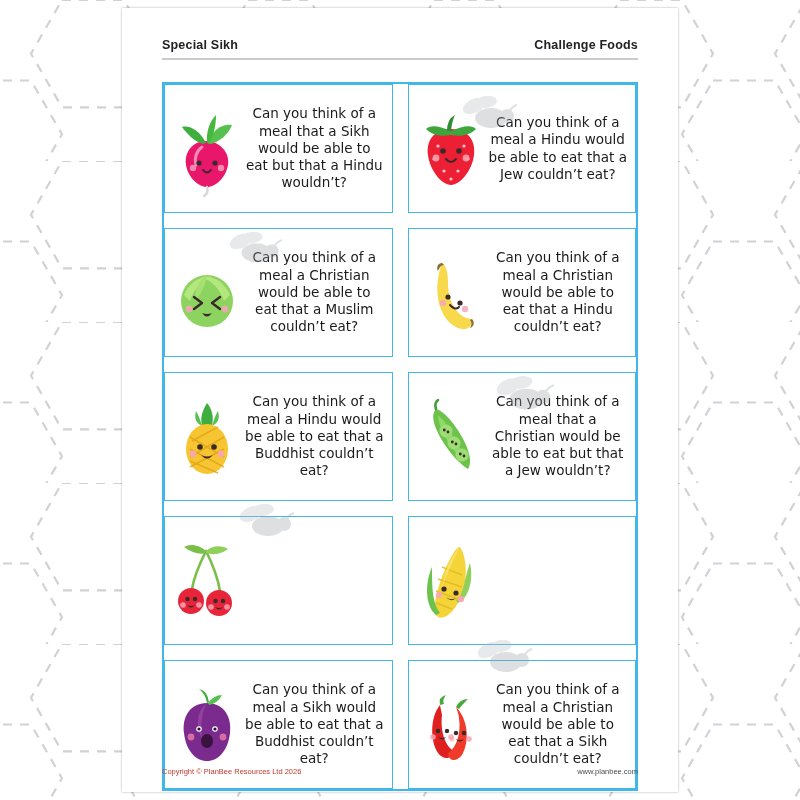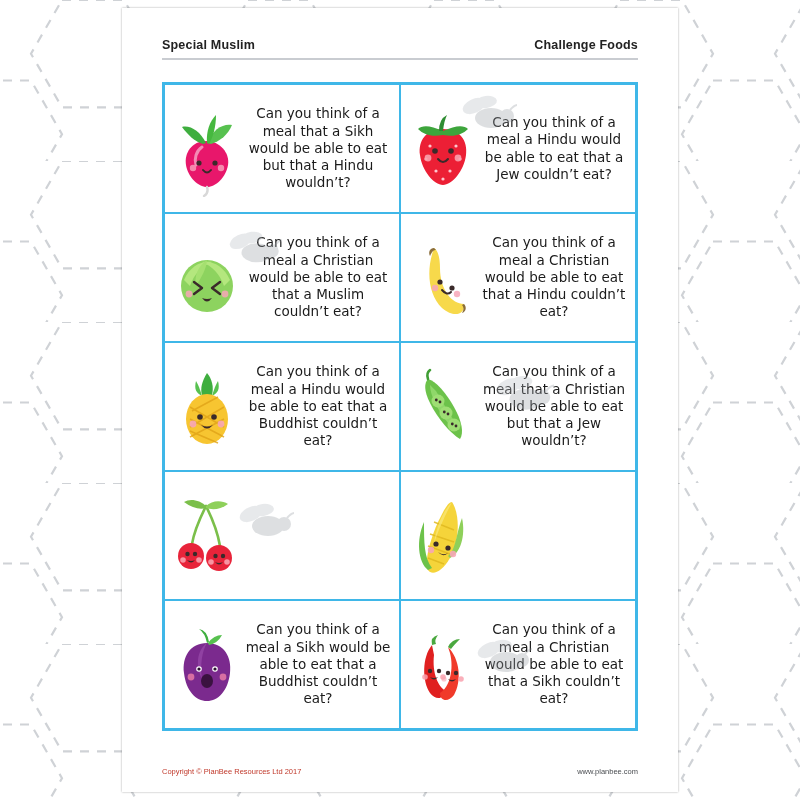--- a/index.html
+++ b/index.html
@@ -55,20 +55,21 @@
     font-weight: bold;
     color: #222;
     letter-spacing: 0.2px;
   }
   .cards-grid {
     display: grid;
     grid-template-columns: 1fr 1fr;
     grid-auto-rows: 129px;
     border: 2px solid #3fb7e8;
     box-sizing: border-box;
+    gap: 15px;
   }
   .card {
     border: 1px solid #3fb7e8;
     box-sizing: border-box;
     display: flex;
     align-items: center;
     gap: 2px;
     padding: 4px 6px;
     background: #ffffff;
     position: relative;
@@ -128,21 +129,21 @@
         </g>
       </pattern>
     </defs>
     <rect x="0" y="0" width="800" height="800" fill="url(#hexpat)"></rect>
   </svg>
 
   <div class="sheet">
     <div class="sheet-inner">
 
       <div class="header">
-        <div class="header-title">Special Muslim</div>
+        <div class="header-title">Special Sikh</div>
         <div class="header-right">Challenge Foods</div>
       </div>
 
       <div class="cards-grid">
 
         <div class="card">
           <div class="card-art">
             <svg width="70" height="96" viewBox="0 0 70 96">
               <path d="M34 40 C20 40 12 52 14 64 C16 76 26 86 35 86 C44 86 54 76 56 64 C58 52 48 40 34 40Z" fill="#e8176b"></path>
               <path d="M30 46 C24 50 22 58 24 64" stroke="#ffffff" stroke-width="3" fill="none" opacity="0.5" stroke-linecap="round"></path>
@@ -345,21 +346,21 @@
               <path d="M22 60 q4 5 8 0 q-4 2 -8 0Z" fill="#3a2a2a"></path>
               <path d="M40 62 q4 5 8 0 q-4 2 -8 0Z" fill="#3a2a2a"></path>
             </svg>
           </div>
           <div class="card-text">Can you think of a meal a Christian would be able to eat that a Sikh couldn’t eat?</div>
         </div>
 
       </div>
 
       <div class="footer">
-        <div class="footer-copy">Copyright © PlanBee Resources Ltd 2017</div>
+        <div class="footer-copy">Copyright © PlanBee Resources Ltd 2026</div>
         <div class="footer-url">www.planbee.com</div>
       </div>
 
     </div>
   </div>
 
   <svg class="bee" style="left:455px; top:92px;" width="62" height="44" viewBox="0 0 62 44">
     <ellipse cx="36" cy="26" rx="16" ry="10" fill="#9aa0a6"></ellipse>
     <ellipse cx="19" cy="14" rx="12" ry="7" fill="#b9bec4" transform="rotate(-25 19 14)"></ellipse>
     <ellipse cx="31" cy="10" rx="11" ry="6" fill="#b9bec4" transform="rotate(-8 31 10)"></ellipse>

